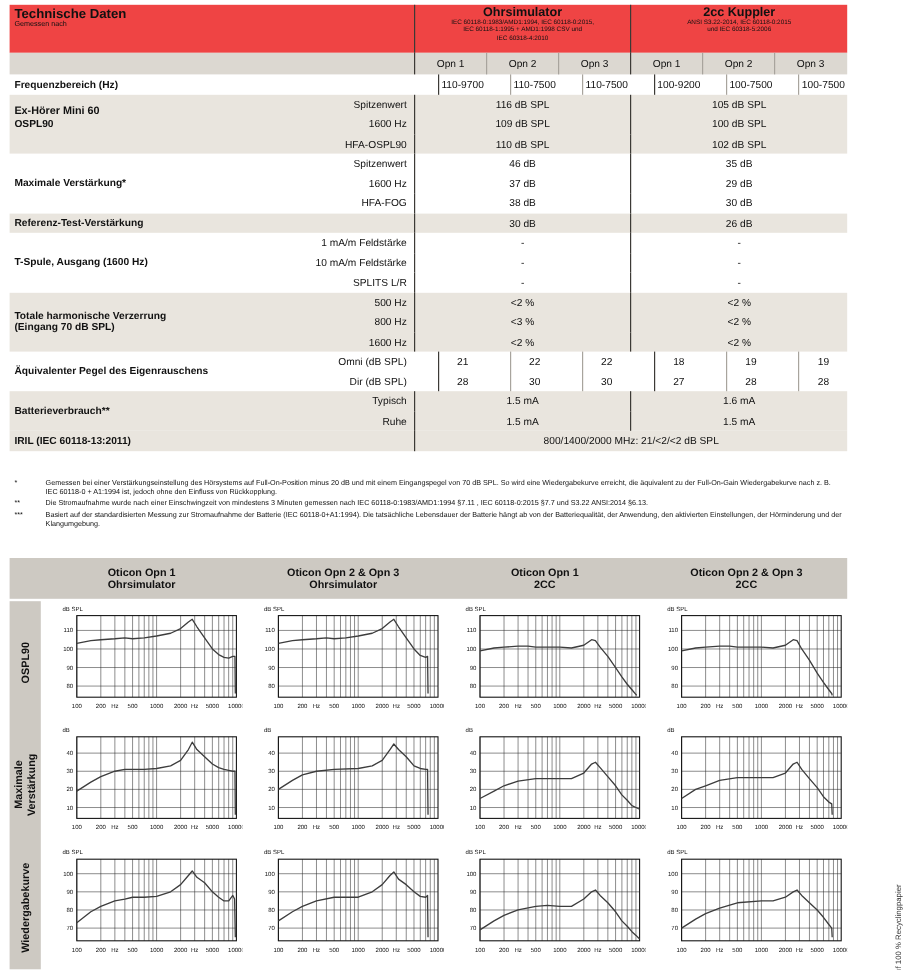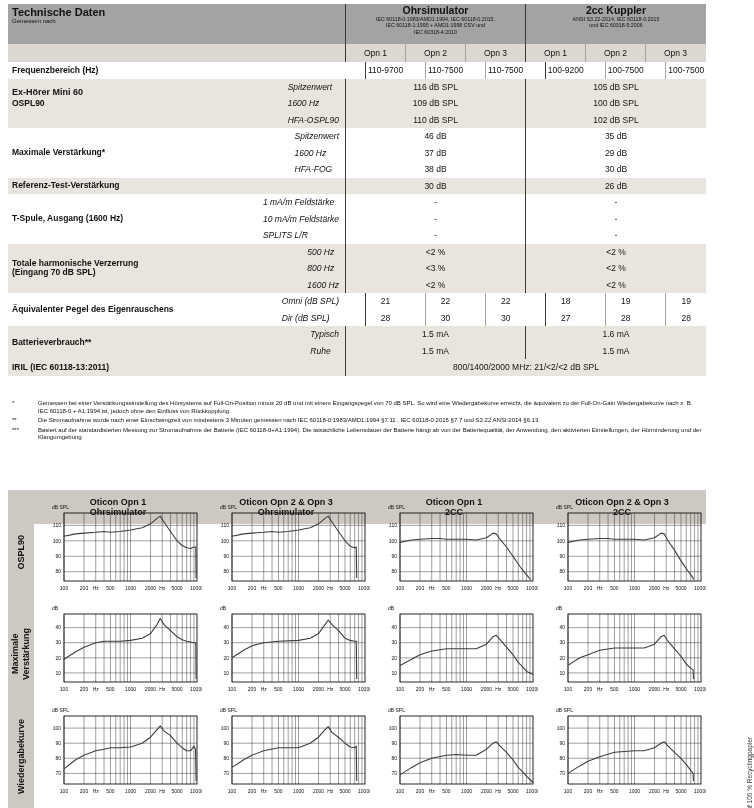--- a/index.html
+++ b/index.html
@@ -3,21 +3,21 @@
 <meta charset="utf-8">
 <style>
   html,body{margin:0;padding:0;}
   body{
     width:754px;height:808px;overflow:hidden;background:#ffffff;
     font-family:"Liberation Sans",sans-serif;color:#111;position:relative;
     -webkit-font-smoothing:antialiased;
   }
   .tbl{position:absolute;left:8px;top:4px;width:698px;}
   
-  .hdr{display:flex;background:#a3a3a3;height:40px;}
+  .hdr{display:flex;background:#ef4444;height:40px;}
   .hdr-label{width:337px;padding:2px 0 0 4px;box-sizing:border-box;}
   .hdr-title{font-size:11px;font-weight:bold;line-height:12px;}
   .hdr-sub{font-size:6px;line-height:7px;}
   .hdr-col{box-sizing:border-box;border-left:1px solid #3c3a36;text-align:center;padding-top:1px;}
   .hdr-col.c1{width:180px;}
   .hdr-col.c2{width:181px;}
   .hdr-col-title{font-size:10.5px;font-weight:bold;line-height:11px;}
   .hdr-standards{font-size:5.3px;line-height:6.3px;white-space:pre-line;}
   
   .subhdr{display:flex;background:#dcd8d1;height:18px;align-items:stretch;}
@@ -25,37 +25,37 @@
   .opn-cell{width:60px;box-sizing:border-box;display:flex;align-items:center;justify-content:center;
     font-size:8.5px;border-left:1px solid #a8a49d;}
   .opn-cell.strong{border-left:1px solid #3c3a36;}
   .opn-cell:nth-child(7){width:61px;}
   
   .grp{display:flex;}
   .grp.shaded{background:#e9e5de;}
   .grp-left{width:337px;display:flex;box-sizing:border-box;}
   .grp-main{flex:1;display:flex;align-items:center;font-size:8.5px;padding-left:4px;white-space:pre-line;line-height:9px;font-weight:bold;}
   .grp-subs{display:flex;flex-direction:column;justify-content:center;}
-  .grp-sub{height:16.5px;line-height:16.5px;font-size:8.5px;padding-right:6px;white-space:nowrap;font-style:italic;}
+  .grp-sub{height:16.5px;line-height:16.5px;font-size:8.5px;text-align:right;padding-right:6px;white-space:nowrap;}
   .grp-right{width:361px;display:flex;flex-direction:column;}
   .vline{display:flex;height:16.5px;}
   .cell{box-sizing:border-box;display:flex;align-items:center;justify-content:center;font-size:8.5px;}
   .cell.w60{width:60px;border-left:1px solid #a8a49d;margin-left:20px;}
   .cell.w60.strong{border-left:1px solid #3c3a36;}
   .cell.w60:last-child{width:61px;}
   .cell.half{width:180px;border-left:1px solid #3c3a36;}
   .cell.half:last-child{width:181px;}
   .cell.full{width:361px;border-left:1px solid #3c3a36;}
   
   .fnotes{position:absolute;left:12px;top:400px;width:690px;}
   .fnote{display:flex;margin-bottom:2px;}
   .fnote-marker{width:26px;font-size:6px;flex:none;}
   .fnote-text{flex:1;font-size:6px;line-height:7.5px;}
   
-  .chart-band{position:absolute;left:8px;top:490px;width:698px;height:34px;background:#cdc9c2;
+  .chart-band{position:absolute;left:8px;top:465px;width:698px;height:34px;background:#cdc9c2;
     display:flex;padding-left:26px;box-sizing:border-box;}
   .chart-col-title{width:168px;text-align:center;display:flex;flex-direction:column;justify-content:center;}
   .chart-col-title .t1,.chart-col-title .t2{font-size:9px;font-weight:bold;line-height:10px;}
   .row-strip{position:absolute;left:8px;top:501px;width:26px;height:307px;background:#cdc9c2;
     display:flex;flex-direction:column;}
   .row-label{flex:1;display:flex;align-items:center;justify-content:center;}
   .row-label span{writing-mode:vertical-rl;transform:rotate(180deg);font-size:9px;font-weight:bold;
     white-space:pre-line;text-align:center;line-height:11px;}
   .charts-grid{position:absolute;left:34px;top:501px;width:672px;height:307px;
     display:grid;grid-template-columns:repeat(4,168px);grid-template-rows:101px 102px 104px;}

